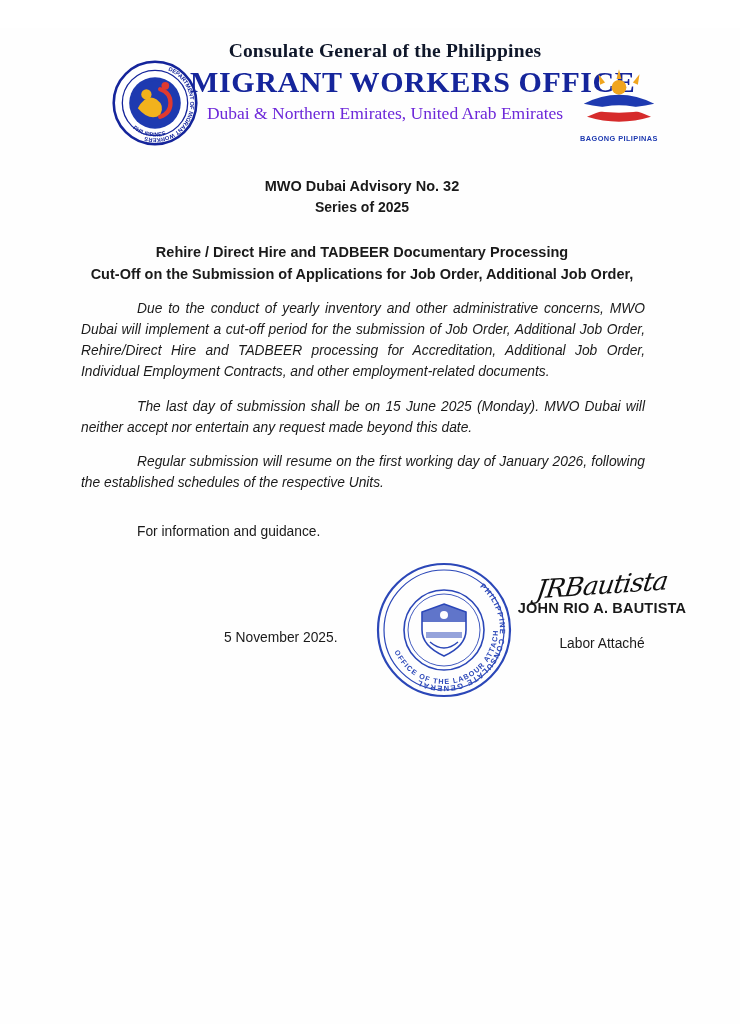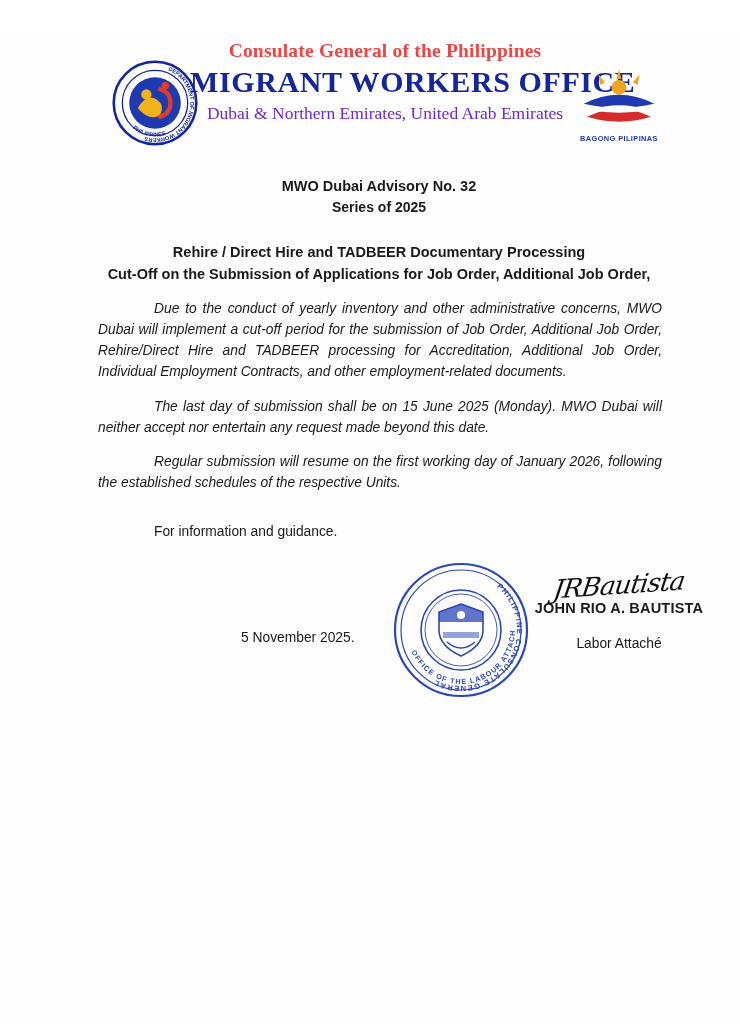--- a/index.html
+++ b/index.html
@@ -51,21 +51,21 @@
     left: 190px;
     top: 12px;
     width: 390px;
     text-align: center;
   }
 
   .hdr-line1 {
     font-family: "Liberation Serif", serif;
     font-weight: bold;
     font-size: 19.5px;
-    color: #ef4444;
+    color: #0f172a;
     letter-spacing: 0.2px;
     line-height: 1.15;
     white-space: nowrap;
   }
   .hdr-line2 {
     font-family: "Liberation Serif", serif;
     font-weight: bold;
     font-size: 30px;
     color: #15259b;
     letter-spacing: 0.6px;
@@ -78,21 +78,21 @@
     font-size: 17.5px;
     color: #6d28d9;
     line-height: 1.2;
     margin-top: 3px;
     white-space: nowrap;
   }
 
   
   .doc-body {
     position: absolute;
-    left: 96px;
+    left: 79px;
     top: 150px;
     width: 566px;
   }
 
   .advisory-no {
     text-align: center;
     font-size: 14.5px;
     font-weight: bold;
     margin-top: 0;
   }

